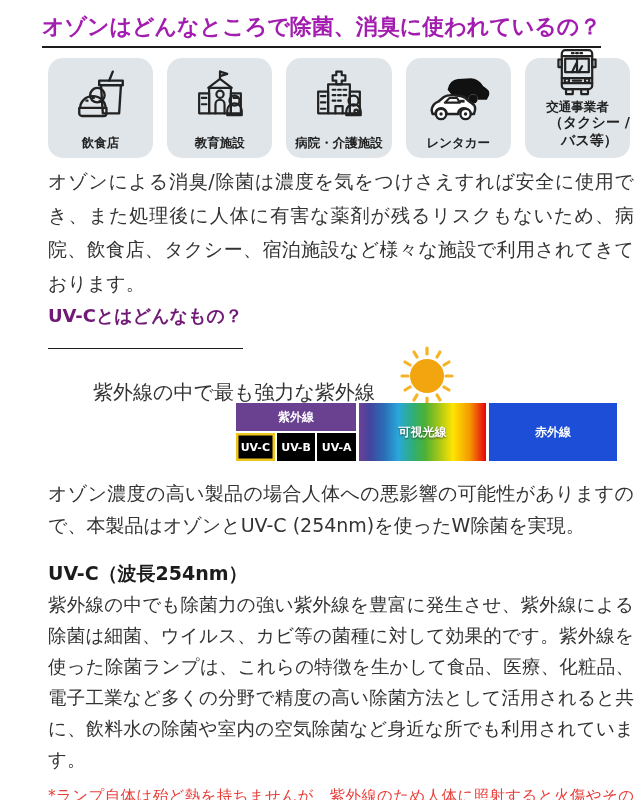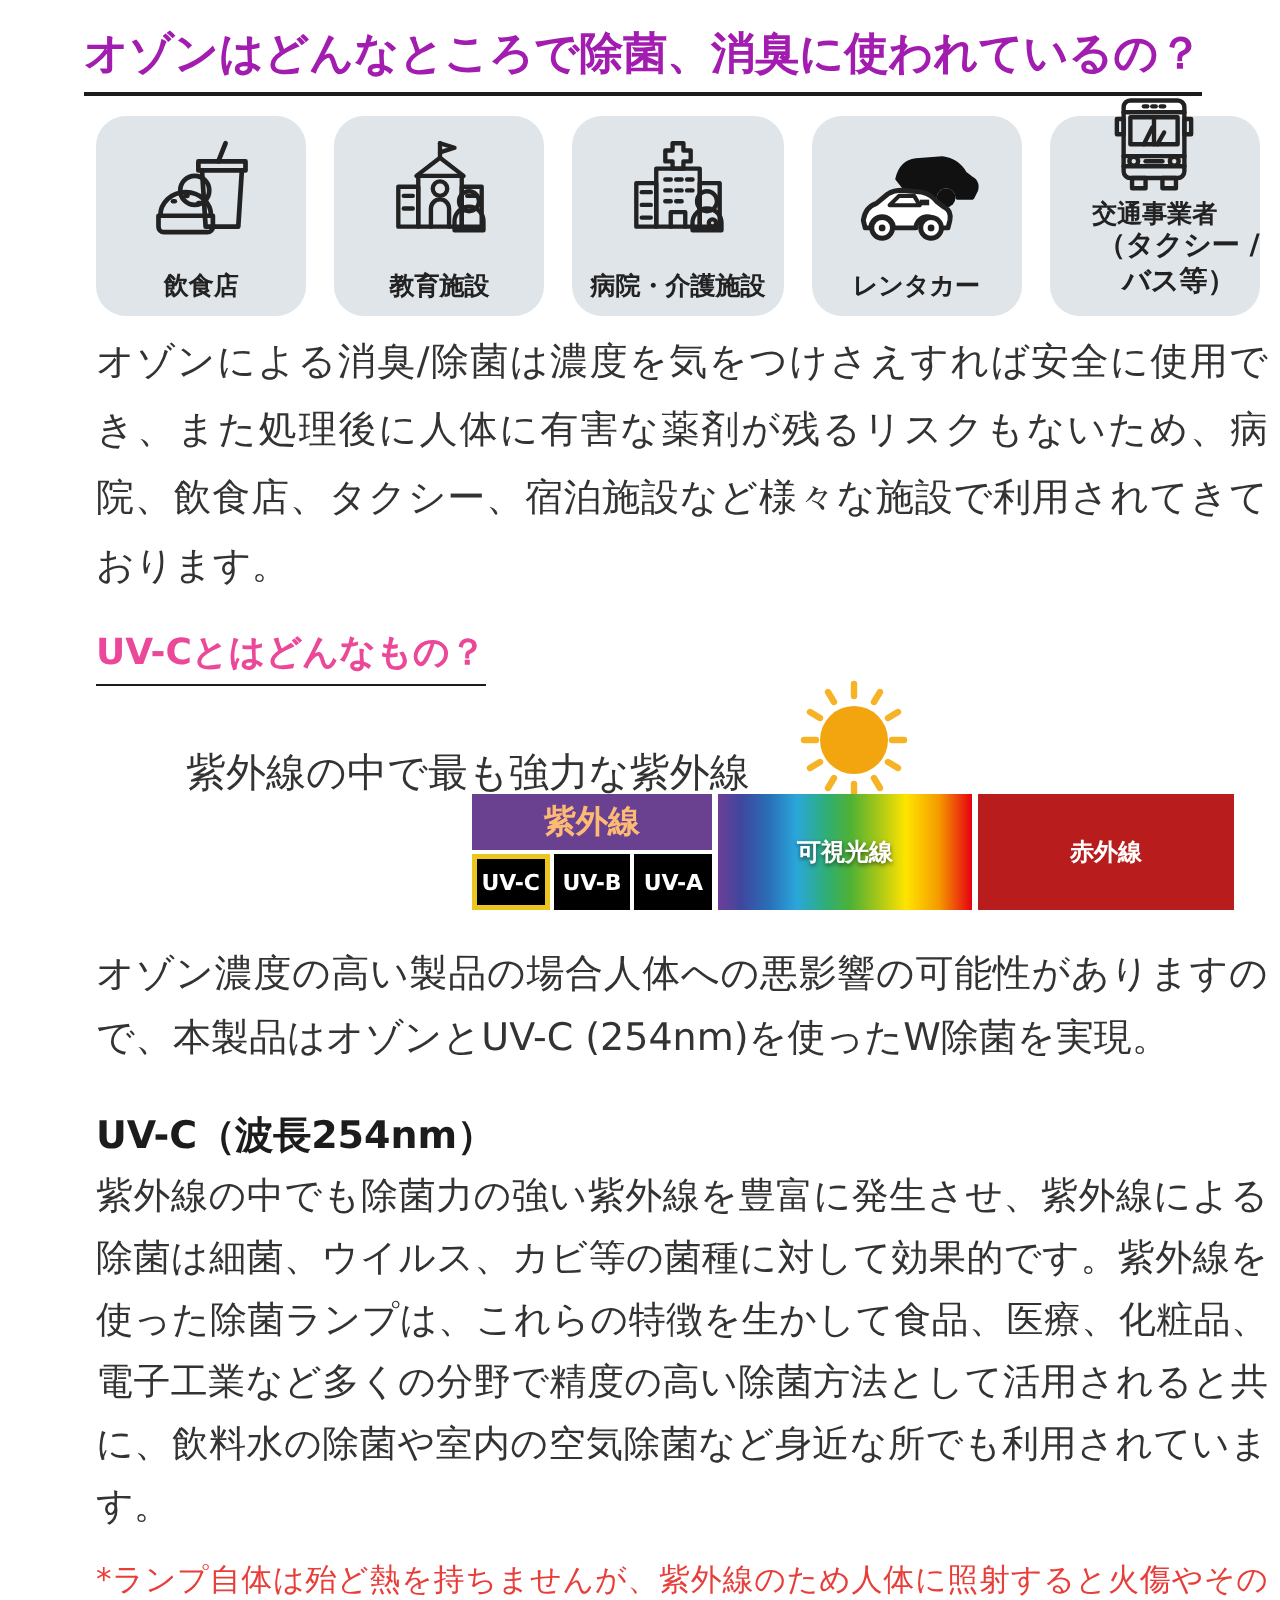--- a/index.html
+++ b/index.html
@@ -12,23 +12,23 @@
 
   
   .title{
     display:inline-block;
     font-size:22px;font-weight:bold;color:#a21caf;
     border-bottom:2px solid #1c1c1c;padding-bottom:4px;
     margin:2px 0 0 -4px;letter-spacing:0;
   }
   .h2{
     display:inline-block;
-    font-size:18px;font-weight:bold;color:#ec4899;
-    border-bottom:1.5px solid #1c1c1c;padding-bottom:4px;
-    margin:14px 0 0 2px;
+    font-size:18px;font-weight:bold;color:#701a75;
+    border-bottom:1.5px solid #1c1c1c;padding-bottom:20px;
+    margin:4px 0 0 2px;
   }
   .h3{
     font-size:19px;font-weight:bold;color:#1c1c1c;
     margin:20px 0 2px 2px;
   }
 
   
   .cards{display:flex;gap:14px;margin:10px 0 0 2px;width:582px;}
   .card{
     flex:1 1 0;height:100px;background:#dfe5e9;border-radius:15px;
@@ -54,40 +54,40 @@
   
   .uvc-visual{position:relative;height:112px;margin-top:4px;}
   .uvc-subtext{position:absolute;left:20px;top:26px;font-size:20px;color:#333;margin-left:27px;}
   .sun{position:absolute;left:350px;top:-10px;}
   .spectrum{
     position:absolute;left:190px;top:50px;width:381px;height:58px;
     display:flex;gap:3px;
   }
   .spec-uv{width:120px;flex:0 0 120px;display:flex;flex-direction:column;gap:2px;}
   .spec-uv-top{
-    flex:0 0 28px;background:#6a4190;color:#fdba74;font-size:16px;font-weight:bold;
+    flex:0 0 28px;background:#6a4190;color:#ffffff;font-size:12px;font-weight:bold;
     display:flex;align-items:center;justify-content:center;text-align:center;
   }
   .spec-uv-bands{flex:1;display:flex;gap:2px;}
   .band{
     flex:1;background:#000000;color:#fff;font-size:11px;font-weight:bold;
     display:flex;align-items:center;justify-content:center;
   }
   .band-highlight{box-shadow:inset 0 0 0 2.5px #ecc51e;}
   .spec-vis{
     flex:1;color:#fff;font-size:12px;font-weight:bold;
     display:flex;align-items:center;justify-content:center;
     text-shadow:0 1px 2px rgba(0,0,0,.55);
     background:linear-gradient(90deg,
       #6d3f98 0%, #40469e 9%, #2a6eb7 20%, #2aa7db 31%,
       #2fae74 43%, #4db135 52%, #9ec41b 62%, #ffe400 74%,
       #f59a00 87%, #e60012 100%);
   }
   .spec-ir{
-    flex:0 0 128px;background:#b91c1c;color:#fff;font-size:12px;font-weight:bold;
+    flex:0 0 128px;background:#1d4ed8;color:#fff;font-size:12px;font-weight:bold;
     display:flex;align-items:center;justify-content:center;
   }
 
   svg{display:block;}
 </style>
 </head>
 <body>
 
 <div class="page">
 

